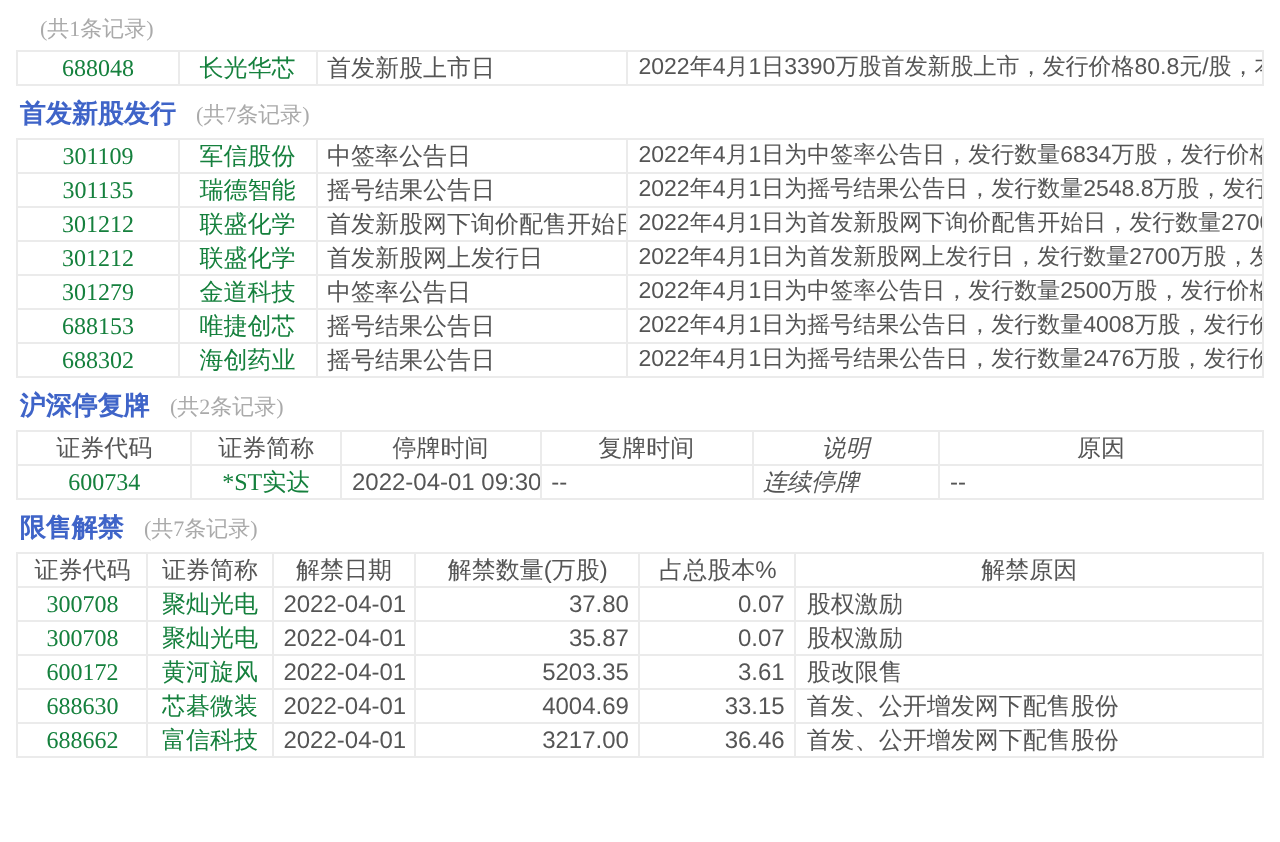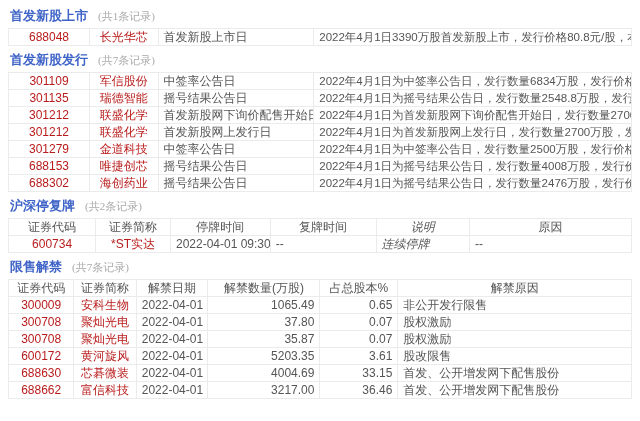--- a/index.html
+++ b/index.html
@@ -15,21 +15,21 @@
   .sec-count { font-size:11px; color:#aaaaaa; margin-left:10px;font-family:Liberation Serif, serif; }
   table { width:100%; border-collapse:collapse; table-layout:fixed; background:#fff; }
   td,th {
     border:1px solid #ebebeb;
     font-size:12px; color:#555555;
     height:17px; line-height:15px;
     padding:0 5px;
     overflow:hidden; white-space:nowrap; text-overflow:clip;
   }
   th { font-weight:normal; text-align:center; }
-  a.lnk { color:#b91c1c; text-decoration:none; cursor:pointer; }
+  a.lnk { color:#15803d; text-decoration:none; cursor:pointer;font-family:Liberation Serif, serif; }
 
   
   .t-plain td:nth-child(1){ width:13%; text-align:center; }
   .t-plain td:nth-child(2){ width:11%; text-align:center; }
   .t-plain td:nth-child(3){ width:25%; text-align:left; }
   .t-plain td:nth-child(4){ text-align:left; font-size:11.5px; }
 
   
   #t2 th:nth-child(1), #t2 td:nth-child(1){ width:14%; }
   #t2 th:nth-child(2), #t2 td:nth-child(2){ width:12%; }
@@ -51,21 +51,20 @@
   #t3 td:nth-child(4), #t3 td:nth-child(5){ text-align:right; }
   #t3 td:nth-child(6){ text-align:left; }
 </style>
 </head>
 <body>
 
 <div class="page">
 
   <section>
     <div class="sec-head">
-      <span class="sec-title">首发新股上市</span>
       <span class="sec-count">(共1条记录)</span>
     </div>
     <table id="t0" class="t-plain">
       <tbody>
           <tr>
             <td><a class="lnk">688048</a></td>
             <td><a class="lnk">长光华芯</a></td>
             <td>首发新股上市日</td>
             <td>2022年4月1日3390万股首发新股上市，发行价格80.8元/股，本次流通数量...</td>
           </tr>
@@ -162,28 +161,20 @@
       <tbody>
           <tr>
             <th>证券代码</th>
             <th>证券简称</th>
             <th>解禁日期</th>
             <th>解禁数量(万股)</th>
             <th>占总股本%</th>
             <th>解禁原因</th>
           </tr>
           <tr>
-            <td><a class="lnk">300009</a></td>
-            <td><a class="lnk">安科生物</a></td>
-            <td>2022-04-01</td>
-            <td>1065.49</td>
-            <td>0.65</td>
-            <td>非公开发行限售</td>
-          </tr>
-          <tr>
             <td><a class="lnk">300708</a></td>
             <td><a class="lnk">聚灿光电</a></td>
             <td>2022-04-01</td>
             <td>37.80</td>
             <td>0.07</td>
             <td>股权激励</td>
           </tr>
           <tr>
             <td><a class="lnk">300708</a></td>
             <td><a class="lnk">聚灿光电</a></td>

